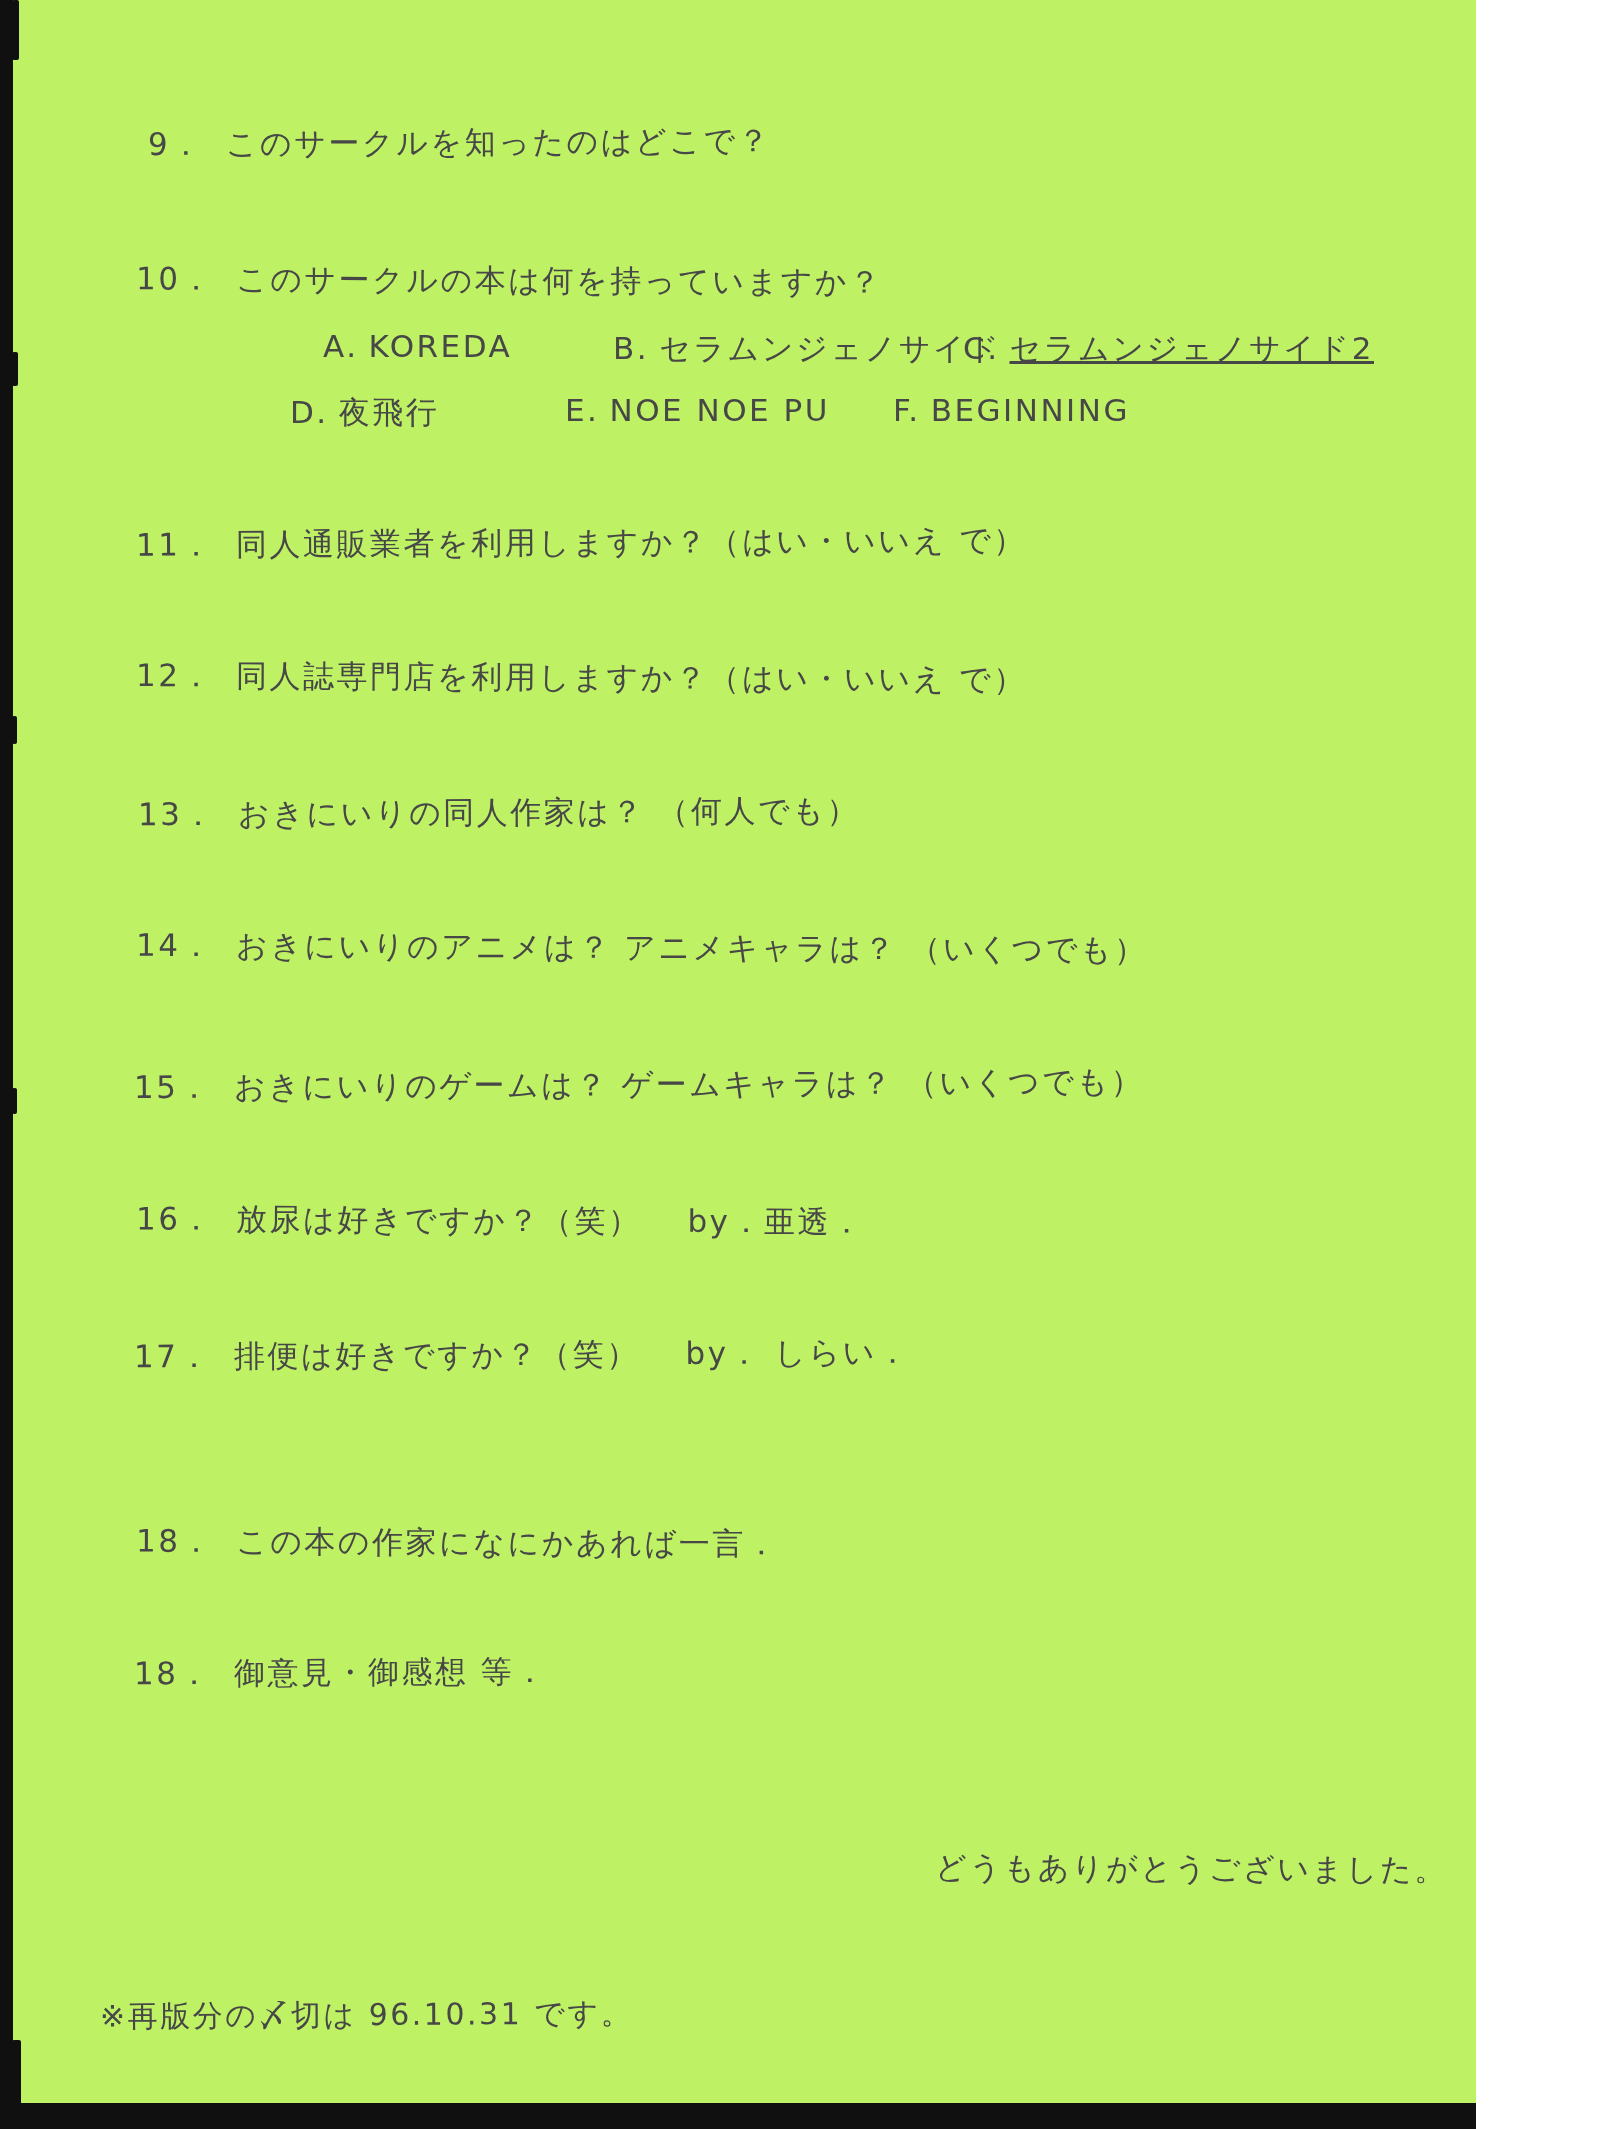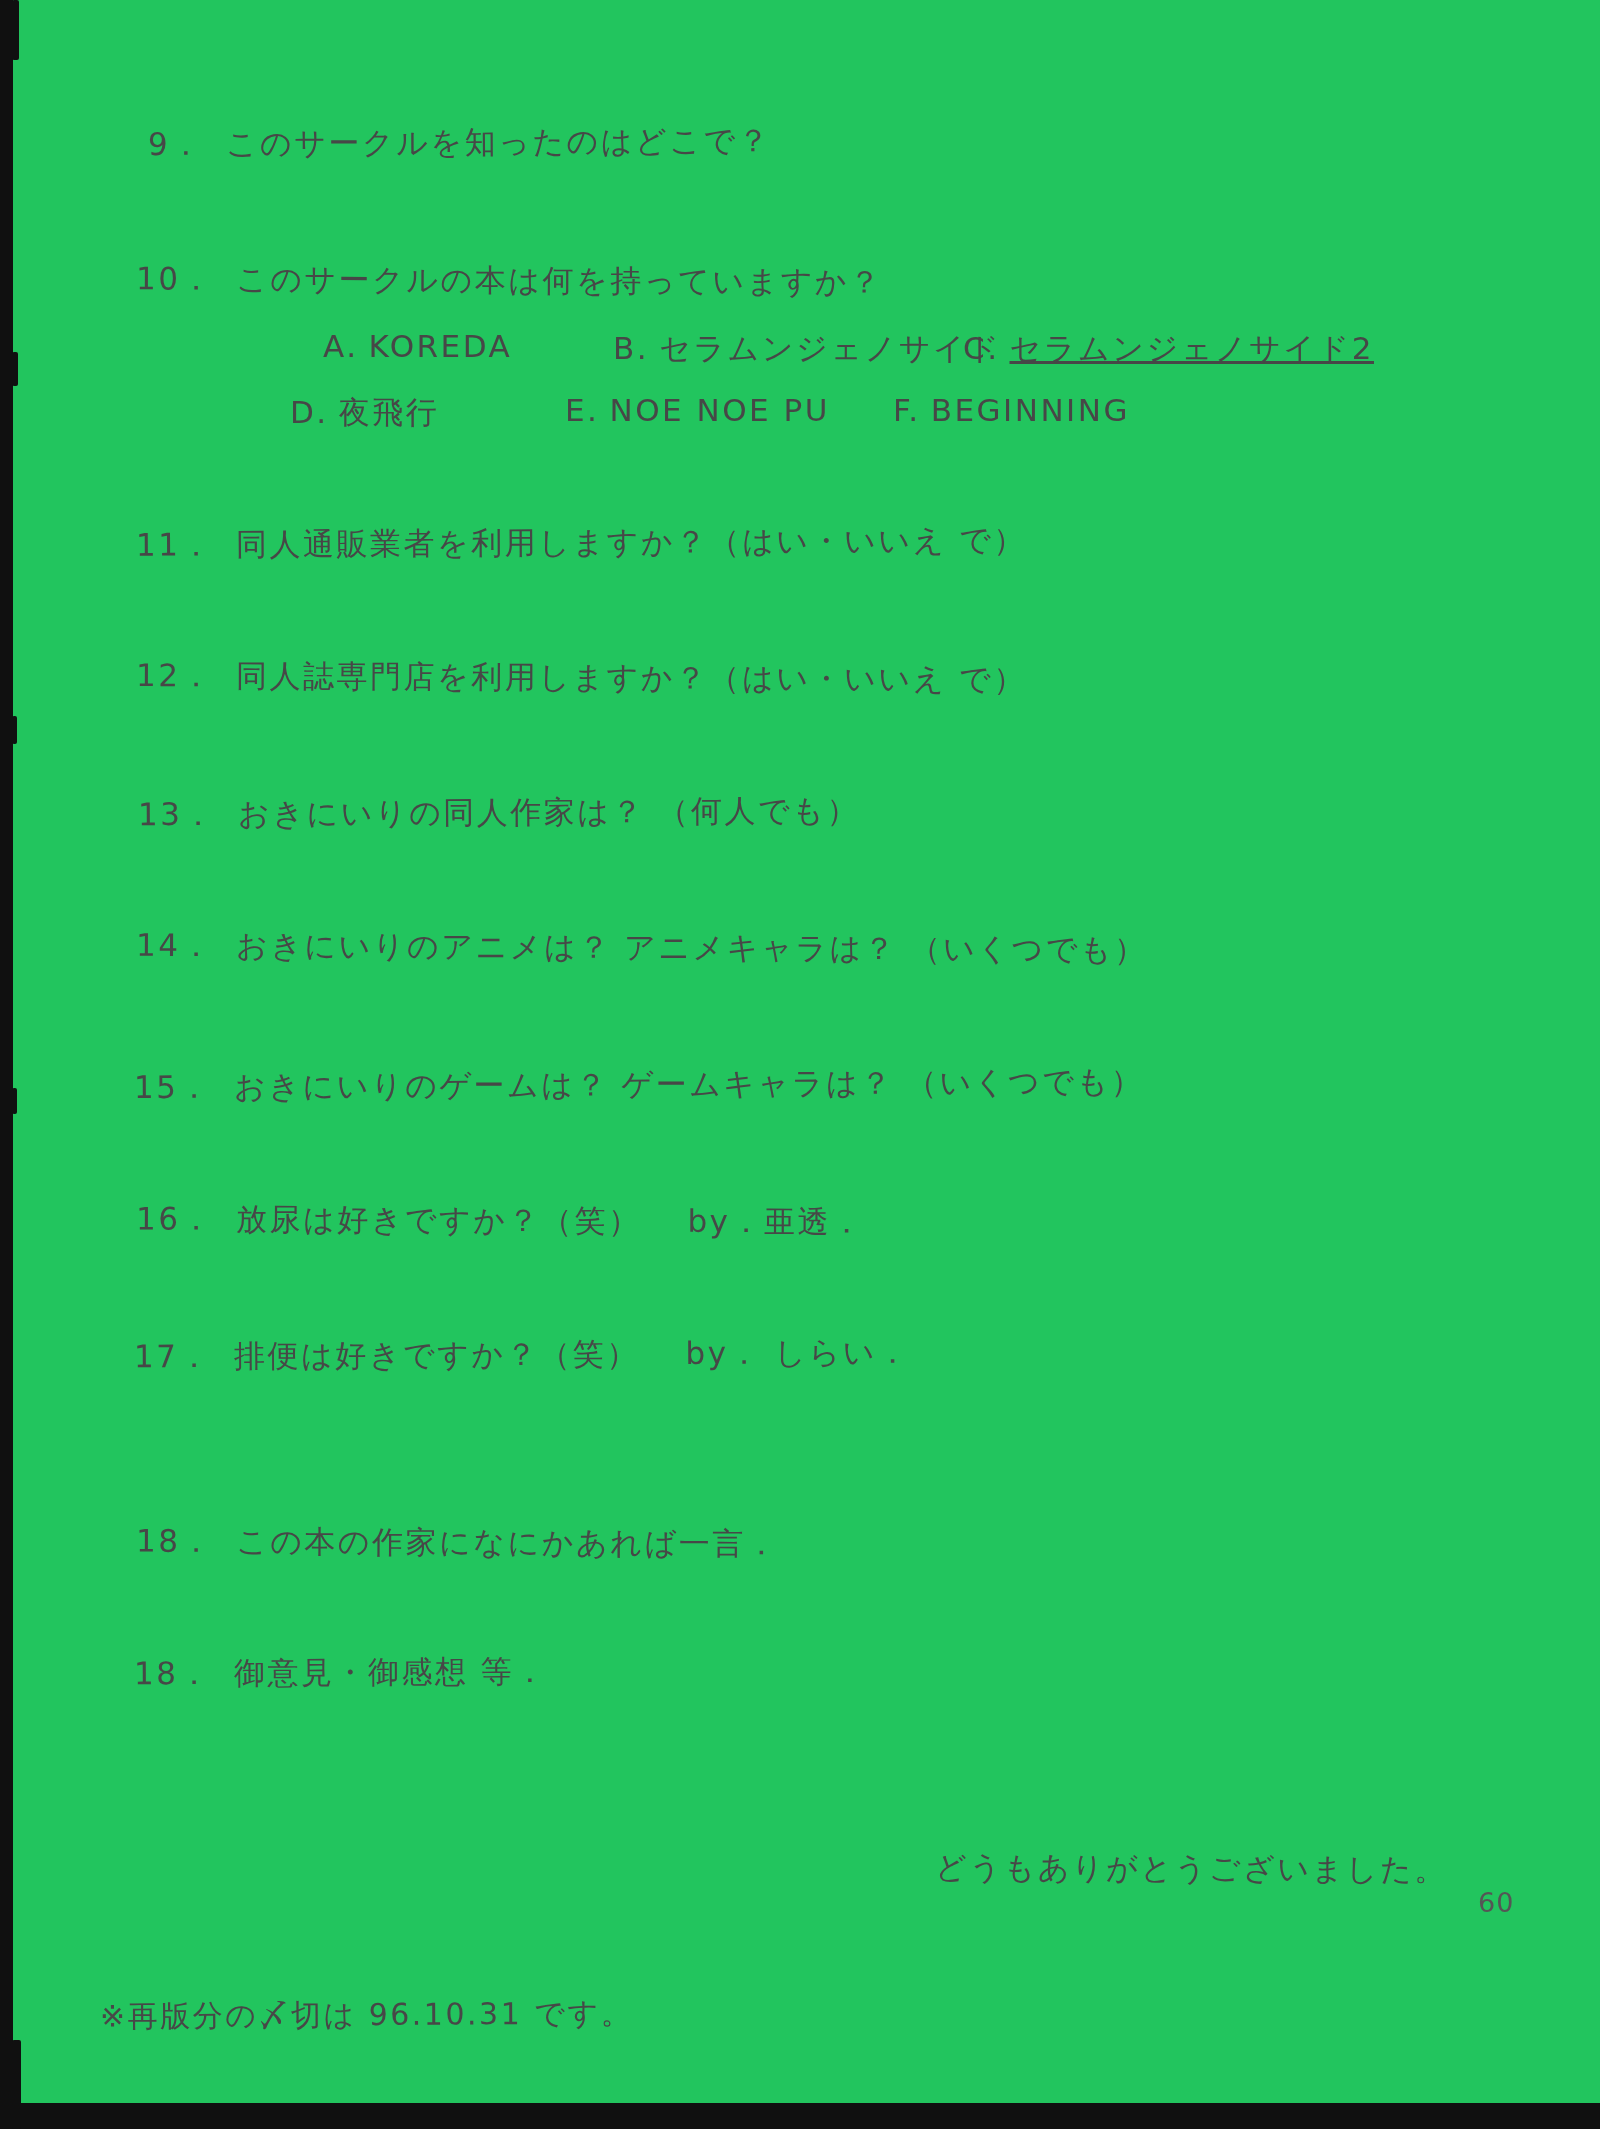--- a/index.html
+++ b/index.html
@@ -1,22 +1,22 @@
 <!DOCTYPE html>
 <html><head>
 <meta charset="utf-8">
 <style>
   * { margin: 0; padding: 0; box-sizing: border-box; }
   html, body { background: #ffffff; }
 
   .scan-page {
     position: relative;
-    width: 1600px;
+    width: 1476px;
     height: 2129px;
-    background: #22c55e;
+    background: #bef264;
     overflow: hidden;
     font-family: "DejaVu Sans", sans-serif;
     color: #474747;
     text-align: center;
   }
 
   
   .line {
     position: absolute;
     white-space: nowrap;

